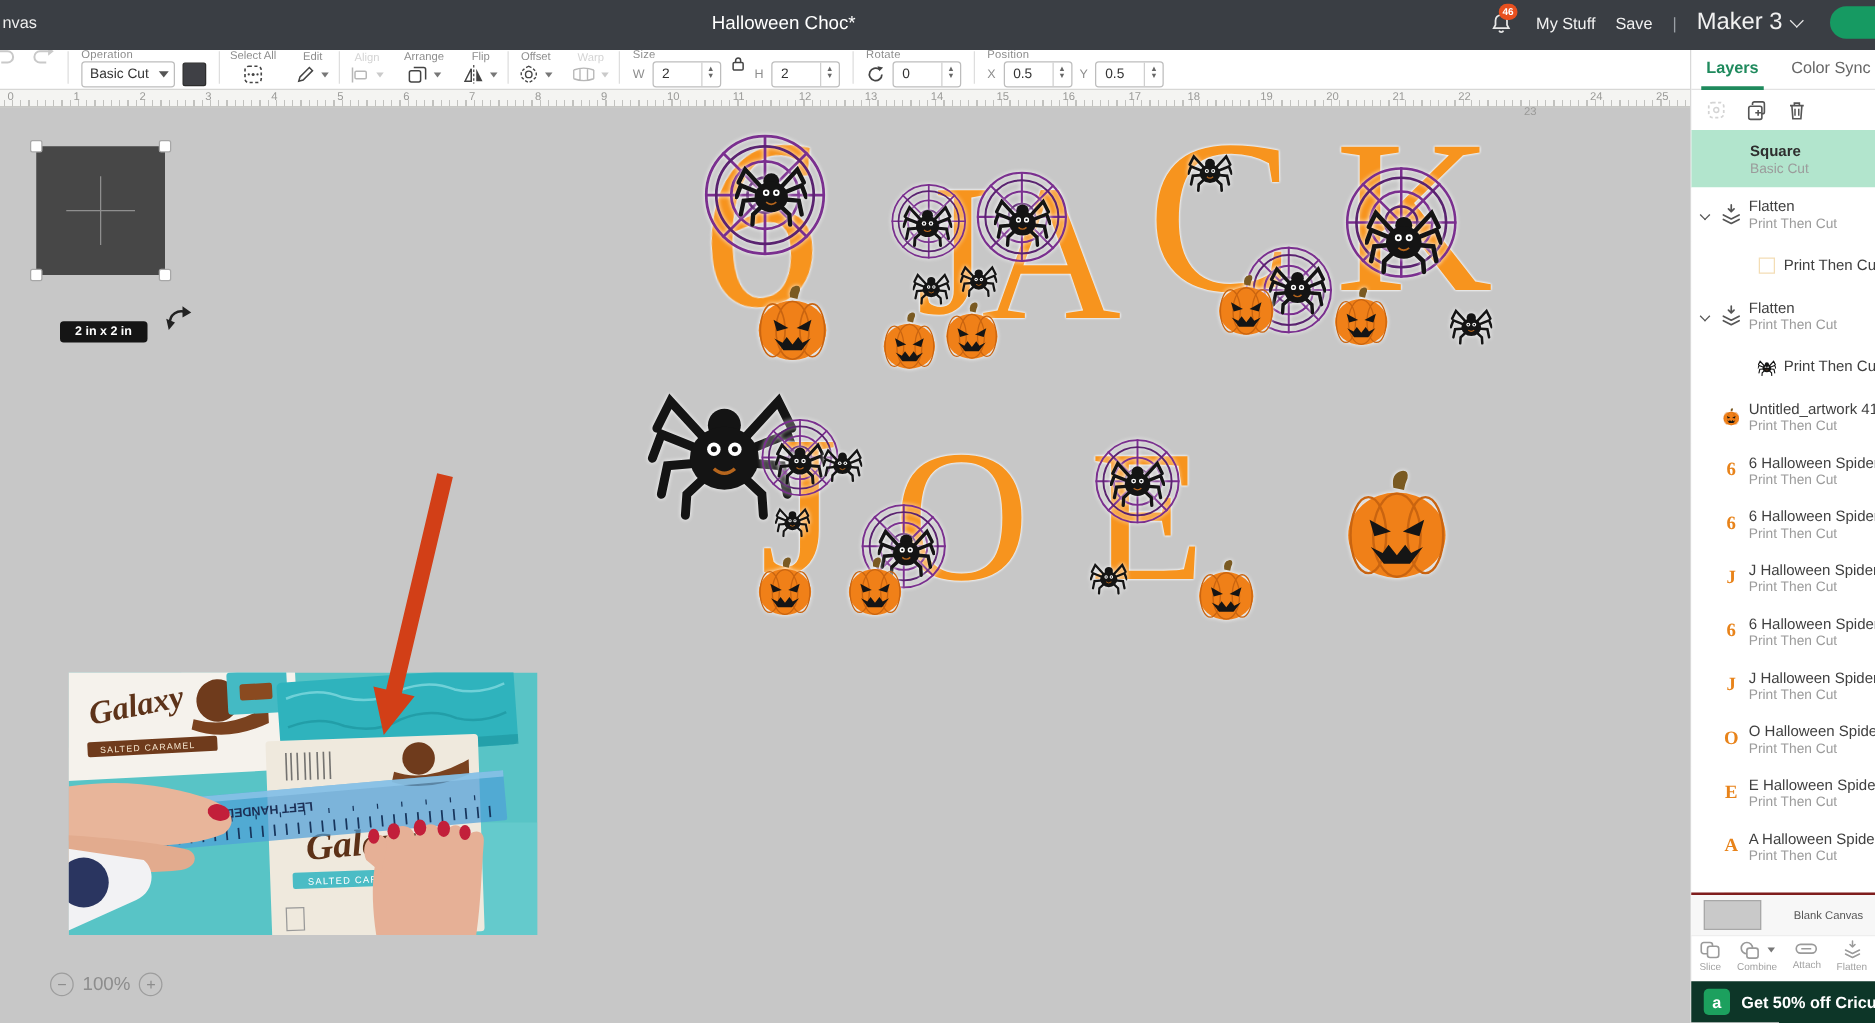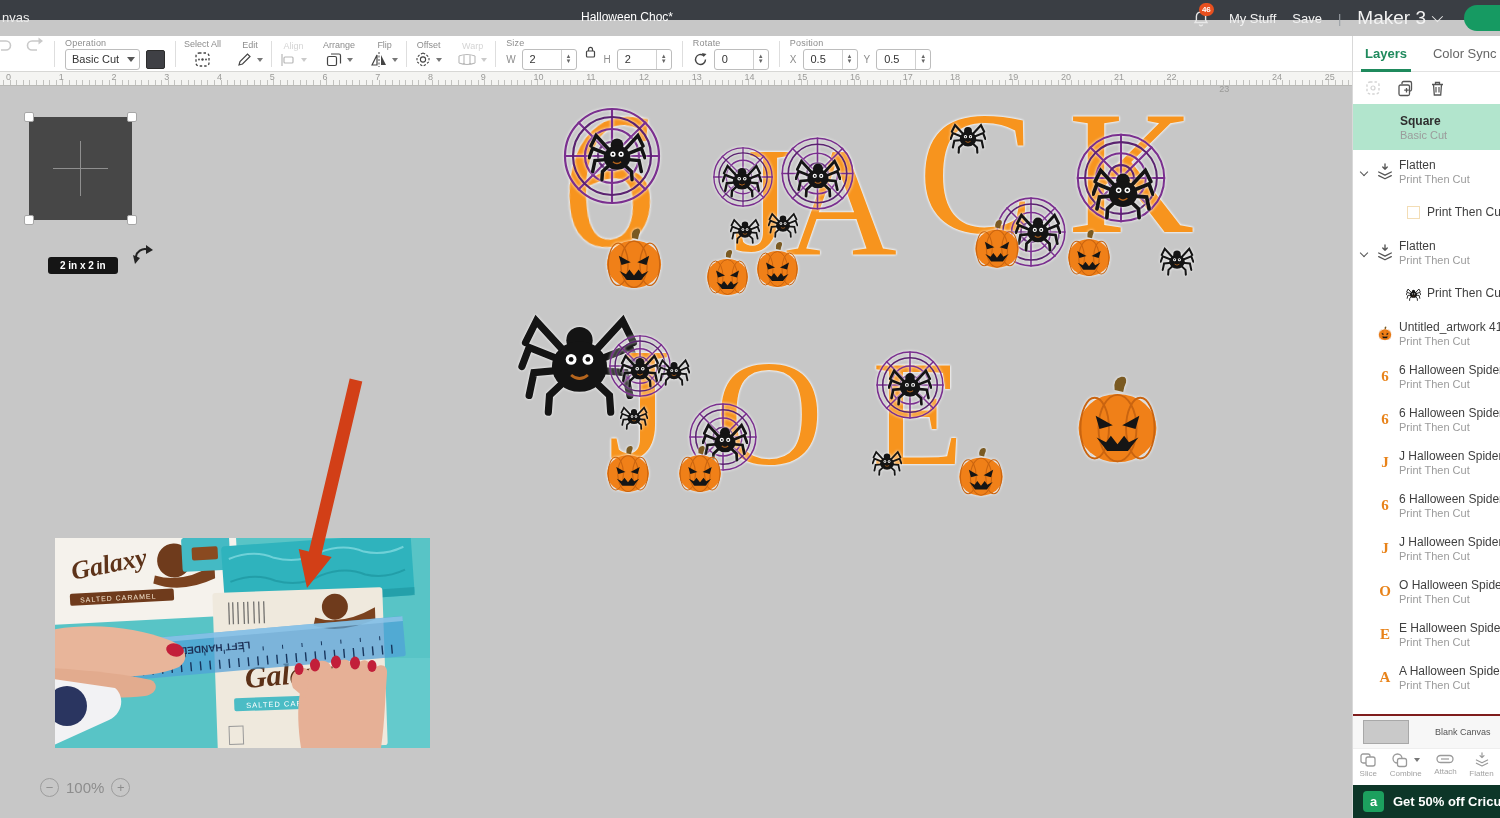--- a/index.html
+++ b/index.html
@@ -1,23 +1,23 @@
 <!DOCTYPE html>
 <html><head>
 <meta charset="utf-8">
 <style>
   * { margin:0; padding:0; box-sizing:border-box; }
   html,body { width:1500px; height:818px; overflow:hidden; }
   body { font-family:"Liberation Sans", sans-serif; background:#c7c7c7; position:relative; }
   #app { position:absolute; inset:0; width:1500px; height:818px; overflow:hidden; }
 
   
-  .topbar { position:absolute; left:0; top:0; width:1500px; height:20px; background:#3a3e44; color:#fff; z-index:50; }
+  .topbar { position:absolute; left:0; top:0; width:1500px; height:40px; background:#3a3e44; color:#fff; z-index:50; }
   .topbar .canvas-partial { position:absolute; left:2px; top:10px; font-size:13px; color:#eee; }
-  .topbar .doc-title { position:absolute; left:627px; top:10px; transform:translateX(-50%); font-size:12px; color:#fff; }
+  .topbar .doc-title { position:absolute; left:627px; top:10px; transform:translateX(-50%); font-size:15px; color:#fff; }
   .topbar-right { position:absolute; right:0; top:0; height:36px; display:flex; align-items:center; }
   .bell-wrap { position:relative; width:22px; height:22px; margin-right:14px; }
   .bell-svg { position:absolute; left:0; top:4px; }
   .badge { position:absolute; left:6px; top:-4px; min-width:15px; height:13px; background:#e8501f; border-radius:8px; color:#fff; font-size:8px; font-weight:bold; display:flex; align-items:center; justify-content:center; padding:0 2px; }
   .tb-link { font-size:13px; color:#f2f2f2; margin-right:16px; cursor:pointer; }
   .tb-sep { color:#9aa0a6; margin-right:16px; font-size:13px; }
   .machine { display:flex; align-items:center; font-size:19px; color:#f2f2f2; margin-right:24px; cursor:pointer; }
   .machine .caret { margin-left:6px; width:8px; height:8px; border-right:1.6px solid #e8e8e8; border-bottom:1.6px solid #e8e8e8; transform:rotate(45deg) translateY(-2px); }
   .make-btn { width:70px; height:26px; background:#169a62; border-radius:14px; margin-right:-34px; }
 

